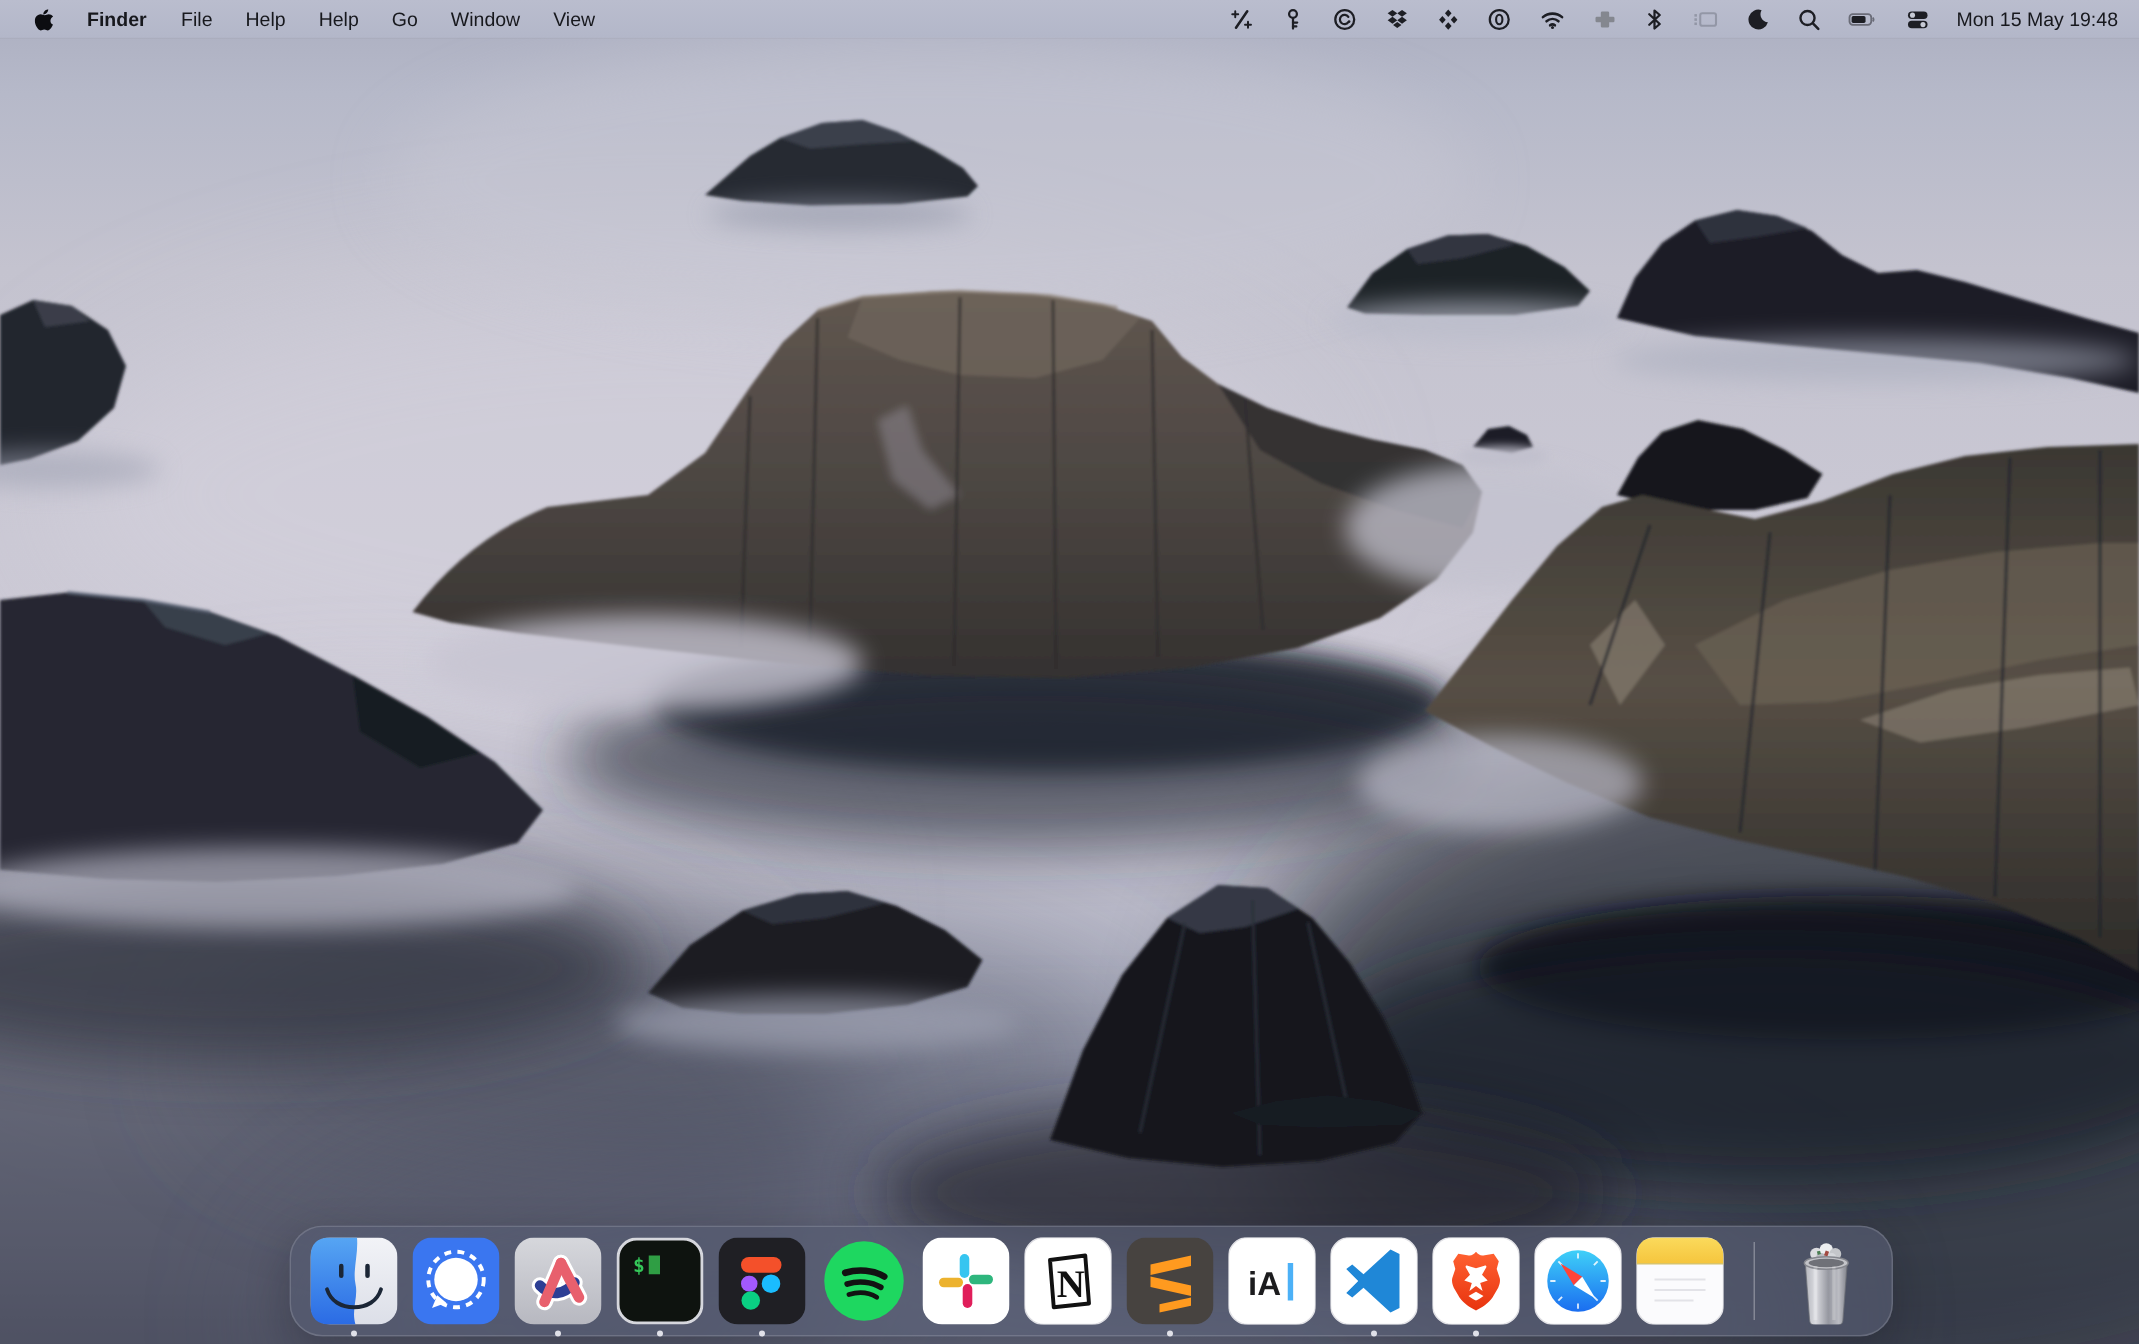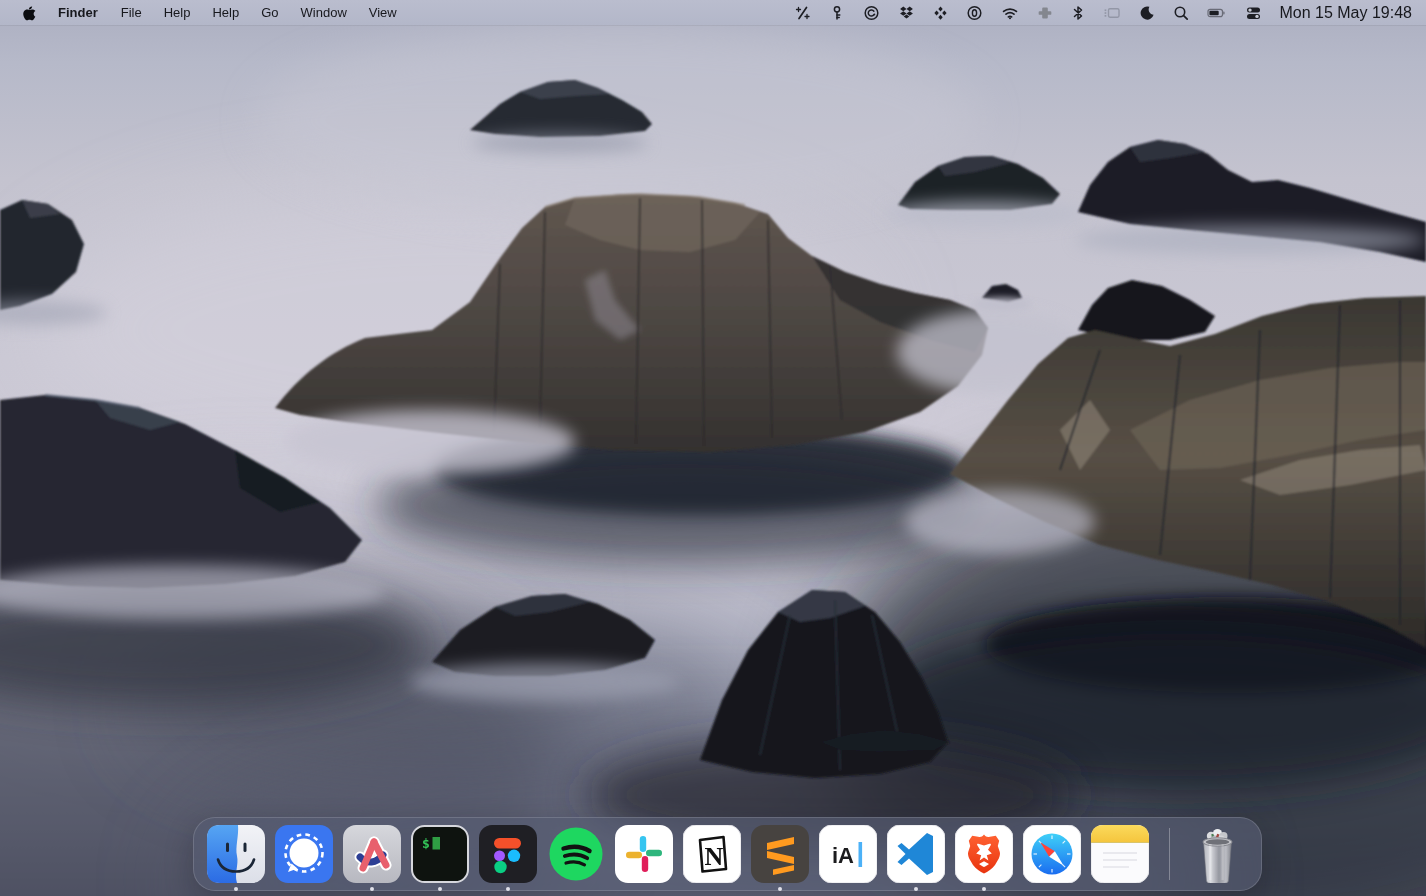--- a/index.html
+++ b/index.html
@@ -18,21 +18,21 @@
     color:#17181d;font-size:13px;
     box-shadow:0 0.5px 0 rgba(0,0,0,.12);
   }
   .mb-left{display:flex;align-items:center;height:100%;}
   .apple{margin:0 6px 0 19px;display:flex;align-items:center;height:100%;padding:0 4px;}
   .menu-item{padding:16px 11px;height:100%;display:flex;align-items:center;white-space:nowrap;}
   .menu-item.app{font-weight:bold;padding:0 12px;}
   .mb-right{margin-left:auto;display:flex;align-items:center;height:100%;padding-right:8px;}
   .mi{display:flex;align-items:center;justify-content:center;height:100%;padding:0 9px;}
   .mi svg{display:block;}
-  .clock{padding:0 6px 0 8px;font-size:16px;white-space:nowrap;}
+  .clock{padding:0 6px 0 8px;font-size:13px;white-space:nowrap;}
   
   .dock{
     position:absolute;left:193px;top:817px;height:74px;z-index:4;
     display:flex;align-items:center;gap:10px;padding:0 14px;
     border-radius:22px;
     background:rgba(86,92,113,.68);
     box-shadow:inset 0 0 0 1px rgba(255,255,255,.15), 0 10px 28px rgba(10,12,20,.25);
   }
   .dk{position:relative;width:58px;height:58px;flex:0 0 auto;}
   .dk svg{display:block;}

